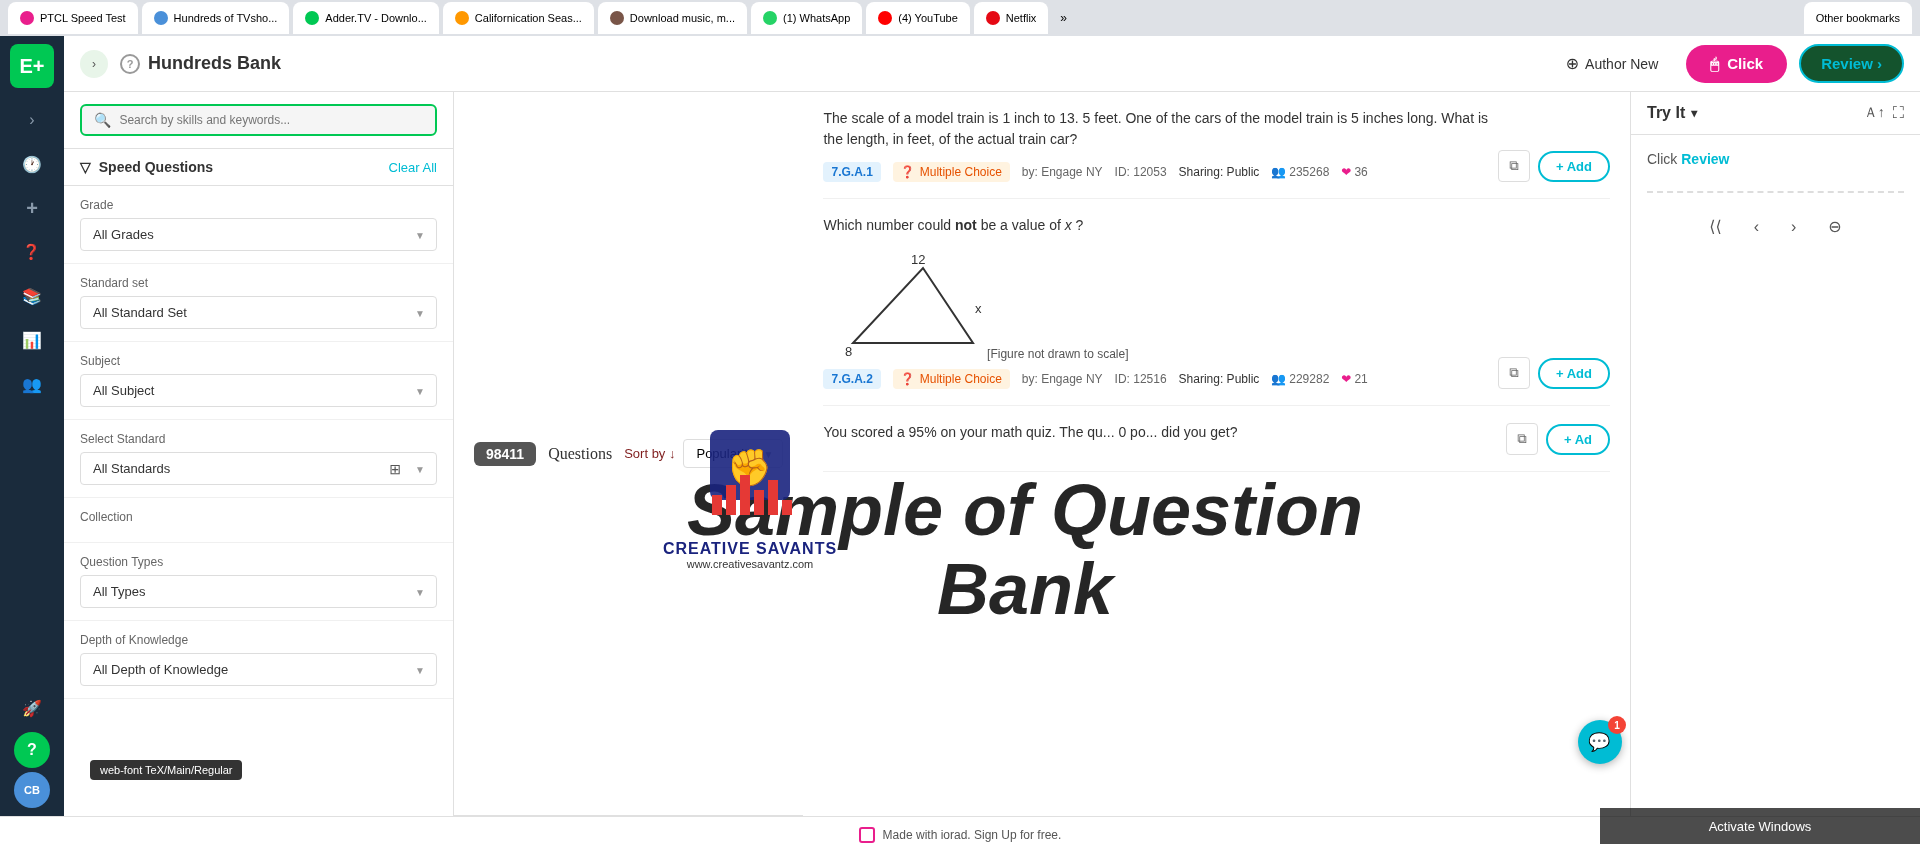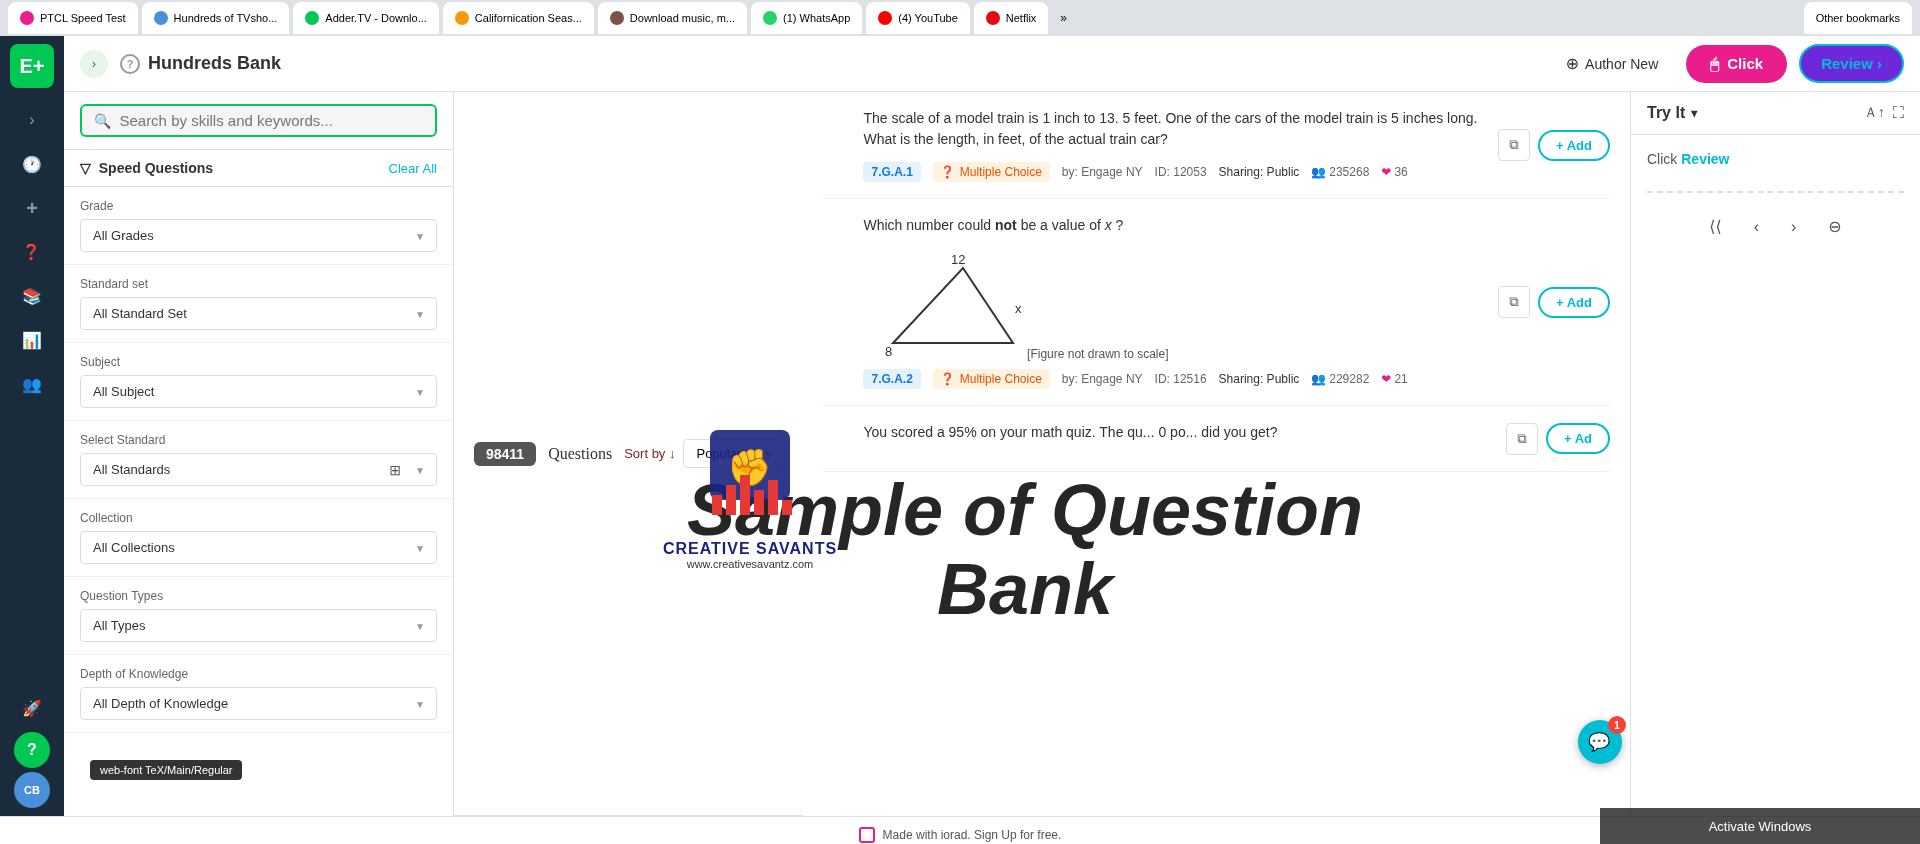--- a/index.html
+++ b/index.html
@@ -160,21 +160,21 @@
       border-radius: 24px;
       padding: 10px 24px;
       font-size: 15px;
       font-weight: 600;
       cursor: pointer;
       display: flex;
       align-items: center;
       gap: 8px;
     }
     .btn-review {
-      background: #6d28d9;
+      background: #14532d;
       color: #00bcd4;
       border: 2px solid #00bcd4;
       border-radius: 24px;
       padding: 9px 20px;
       font-size: 15px;
       font-weight: 600;
       cursor: pointer;
       display: flex;
       align-items: flex-end;
       gap: 6px;
@@ -209,21 +209,21 @@
       background: #f5f5f5;
       border: 2px solid #00c853;
       border-radius: 6px;
       padding: 6px 12px;
       gap: 8px;
     }
     .search-input-wrapper input {
       border: none;
       background: transparent;
       outline: none;
-      font-size: 15px;
+      font-size: 12px;
       flex: 1;
       color: #333;
     }
     .search-icon { color: #00c853; font-size: 14px; }
 
     
     .filter-header {
       display: flex;
       align-items: center;
       justify-content: space-between;
@@ -405,23 +405,22 @@
       border-radius: 20px;
       padding: 6px 16px;
       font-size: 13px;
       font-weight: 600;
       cursor: pointer;
     }
 
     
     .question-row-top {
       display: flex;
-      align-items: center;
+      align-items: flex-end;
       justify-content: space-between;
-      margin-left: 40px;
     }
     .question-content { flex: 1; }
 
     
     .right-panel {
       width: 290px;
       background: #fff;
       border-left: 1px solid #e0e0e0;
       display: flex;
       flex-direction: column;
@@ -764,25 +763,20 @@
             <div class="select-wrapper">
               <select class="filter-select">
                 <option>All Standards</option>
               </select>
               <span style="position:absolute; right:36px; top:50%; transform:translateY(-50%); font-size:14px; color:#555; cursor:pointer;">⊞</span>
             </div>
           </div>
 
           <div class="filter-group">
             <div class="filter-label">Collection</div>
-            <div class="select-wrapper">
-              <select class="filter-select">
-                <option>All Collections</option>
-              </select>
-            </div>
           </div>
 
           <div class="filter-group">
             <div class="filter-label">Question Types</div>
             <div class="select-wrapper">
               <select class="filter-select">
                 <option>All Types</option>
               </select>
             </div>
           </div>

